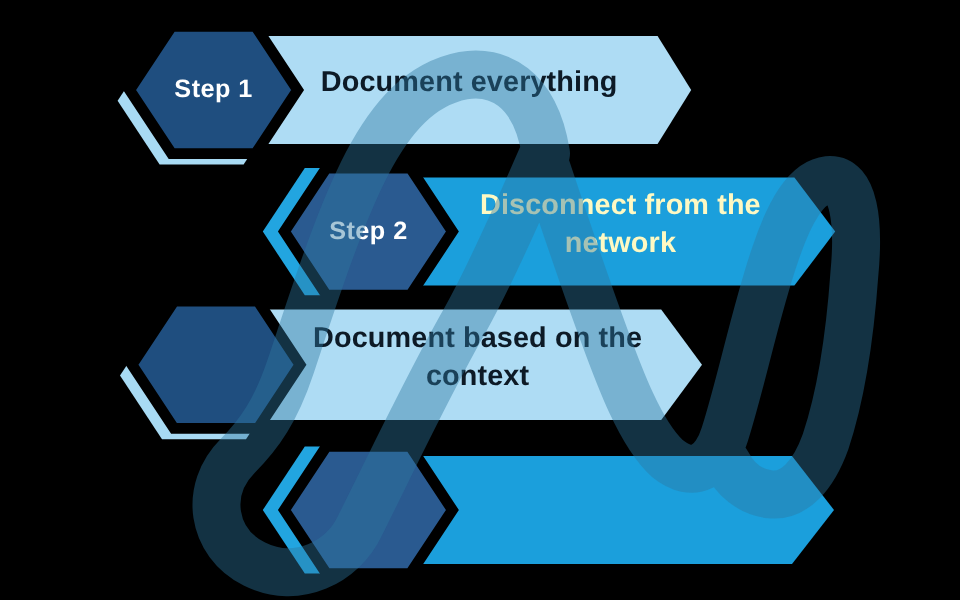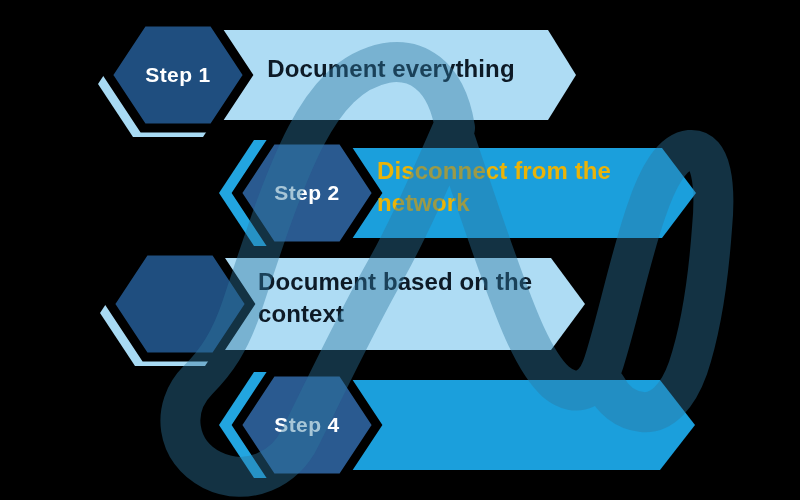--- a/index.html
+++ b/index.html
@@ -1,21 +1,21 @@
 <!DOCTYPE html>
 <html><head>
 <meta charset="utf-8">
 <style>
   html,body{margin:0;padding:0;}
   body{font-family:"Liberation Sans","DejaVu Sans",sans-serif;}
   .stage{position:relative;width:800px;height:500px;overflow:hidden;background:#000;}
   .stage svg{position:absolute;left:0;top:0;}
   .overlay{pointer-events:none;}
   .txt{position:absolute;display:flex;align-items:center;justify-content:center;
-       font-weight:bold;}
+       text-align:center;font-weight:bold;}
   .title{width:280px;height:78px;font-size:24px;line-height:1.33;letter-spacing:0.1px;}
   .steplabel{width:140px;height:52px;font-size:21px;letter-spacing:0.4px;}
 </style>
 </head>
 <body>
 
 <div class="stage" style="background: rgb(0, 0, 0);">
 
   <svg width="800" height="500" viewBox="0 0 800 500">
 
@@ -33,25 +33,24 @@
 
     <polygon points="340,380 660,380 695,425 660,470 340,470" fill="#1b9fdc"></polygon>
     <polygon points="219,425 254,372 324,372 359,425 324,478 254,478" fill="#22a5e0"></polygon>
     <polygon points="237,425 272,372 342,372 377,425 342,478 272,478" stroke="#000000" stroke-width="9" fill="#2a5a90"></polygon>
   </svg>
 
   <div class="txt steplabel" style="left: 108px; top: 49px; color: rgb(255, 255, 255);">Step 1</div>
   <div class="txt title" style="left: 251px; top: 30px; color: rgb(13, 26, 38);">Document everything</div>
 
   <div class="txt steplabel" style="left: 237px; top: 167px; color: rgb(255, 255, 255);">Step 2</div>
-  <div class="txt title" style="left: 377px; top: 148px; color: #eab308;">Disconnect from the network</div>
+  <div class="txt title" style="left: 377px; top: 148px; color: #fef9c3;">Disconnect from the network</div>
 
   <div class="txt title" style="left: 258px; top: 259px; color: rgb(13, 26, 38);">Document based on the context</div>
 
-  <div class="txt steplabel" style="left: 237px; top: 399px; color: rgb(255, 255, 255);">Step 4</div>
 
   <svg class="overlay" width="800" height="500" viewBox="0 0 800 500">
     <path d="M 455,128
              C 446,72 414,58 386,63
              C 350,70 326,98 306,136
              C 282,182 260,252 242,306
              C 230,342 216,362 198,380
              C 170,408 176,452 212,470
              C 248,488 286,468 300,438
              C 326,386 356,322 388,266

